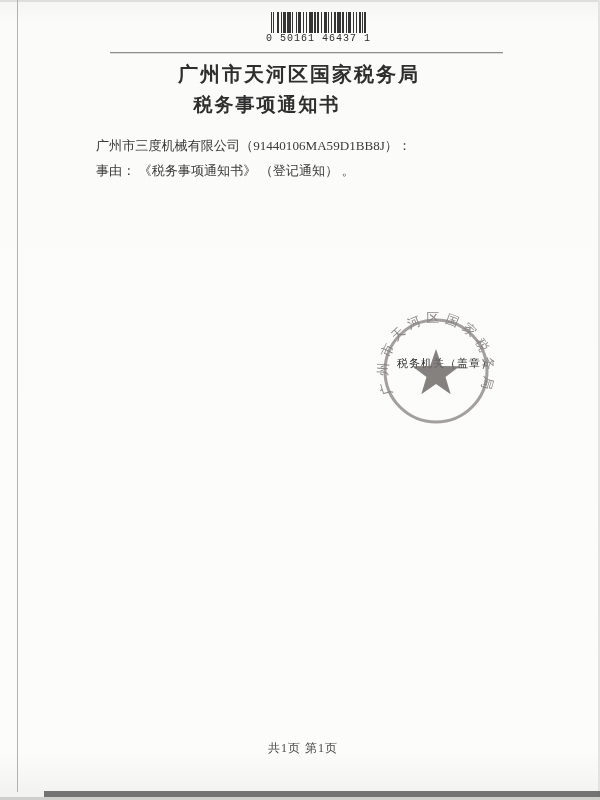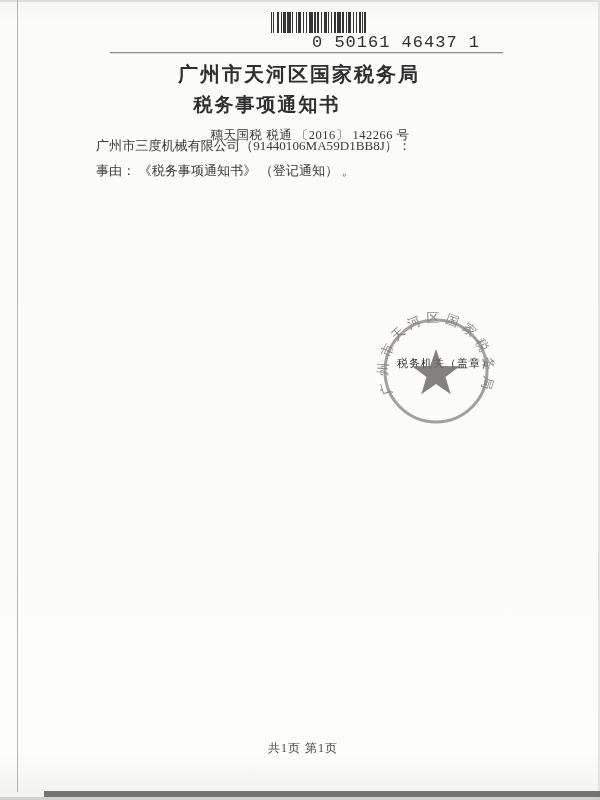--- a/index.html
+++ b/index.html
@@ -14,21 +14,21 @@
   .edge-right{position:absolute;top:0;right:0;width:2px;height:100%;background:#e3e3e2;}
   .edge-bottom-band{position:absolute;left:44px;right:0;bottom:3px;height:6px;background:#616161;opacity:.88;}
   .edge-bottom-soft{position:absolute;left:0;right:0;bottom:0;height:3px;background:#cfcfce;}
   
   .barcode{position:absolute;left:266px;top:12px;width:104px;text-align:center;}
   .barcode-bars{display:flex;justify-content:center;align-items:stretch;height:21px;}
   .barcode-bars .bc{display:block;height:100%;}
   .barcode-bars .bar{background:#343434;}
   .barcode-bars .gap{background:transparent;}
   .barcode-number{font-family:"Liberation Mono","DejaVu Sans Mono",monospace;
-    font-size:17px;color:#2e2e2e;letter-spacing:1px;margin-top:0px;white-space:nowrap;margin-left:46px;}
+    font-size:10px;color:#2e2e2e;letter-spacing:1px;margin-top:0px;white-space:nowrap;}
   .divider{position:absolute;left:110px;top:52px;width:393px;height:1px;background:#8f8f8f;box-shadow:0 1px 0 rgba(160,160,160,.35);}
   
   .org-title{position:absolute;top:61px;left:299px;transform:translateX(-50%);
     font-size:20px;font-weight:bold;letter-spacing:2px;color:#2e2e2e;white-space:nowrap;}
   .doc-title{position:absolute;top:92px;left:267px;transform:translateX(-50%);
     font-size:19px;font-weight:bold;letter-spacing:2px;color:#2e2e2e;white-space:nowrap;}
   .doc-number{position:absolute;top:127px;left:310px;transform:translateX(-50%);
     font-size:12.5px;color:#363636;letter-spacing:.5px;white-space:nowrap;}
   
   .body-block{position:absolute;left:96px;top:134px;width:416px;
@@ -114,21 +114,20 @@
         <span class="bc gap" style="width: 1.25px;"></span>
         <span class="bc bar" style="width: 1.25px;"></span>
       </div>
     <div class="barcode-number">0 50161 46437 1</div>
   </div>
 
   <div class="divider"></div>
 
   <div class="org-title">广州市天河区国家税务局</div>
   <div class="doc-title">税务事项通知书</div>
-  <div class="doc-number">穗天国税 税通 〔2016〕 142266 号</div>
 
   <div class="body-block">
     <p>广州市三度机械有限公司（91440106MA59D1BB8J）：</p>
     <p>事由： 《税务事项通知书》 （登记通知） 。</p>
   </div>
 
   <div class="authority-label">税务机关（盖章）</div>
 
   <div class="seal">
     <svg viewBox="-60 -60 120 120" xmlns="http://www.w3.org/2000/svg">

